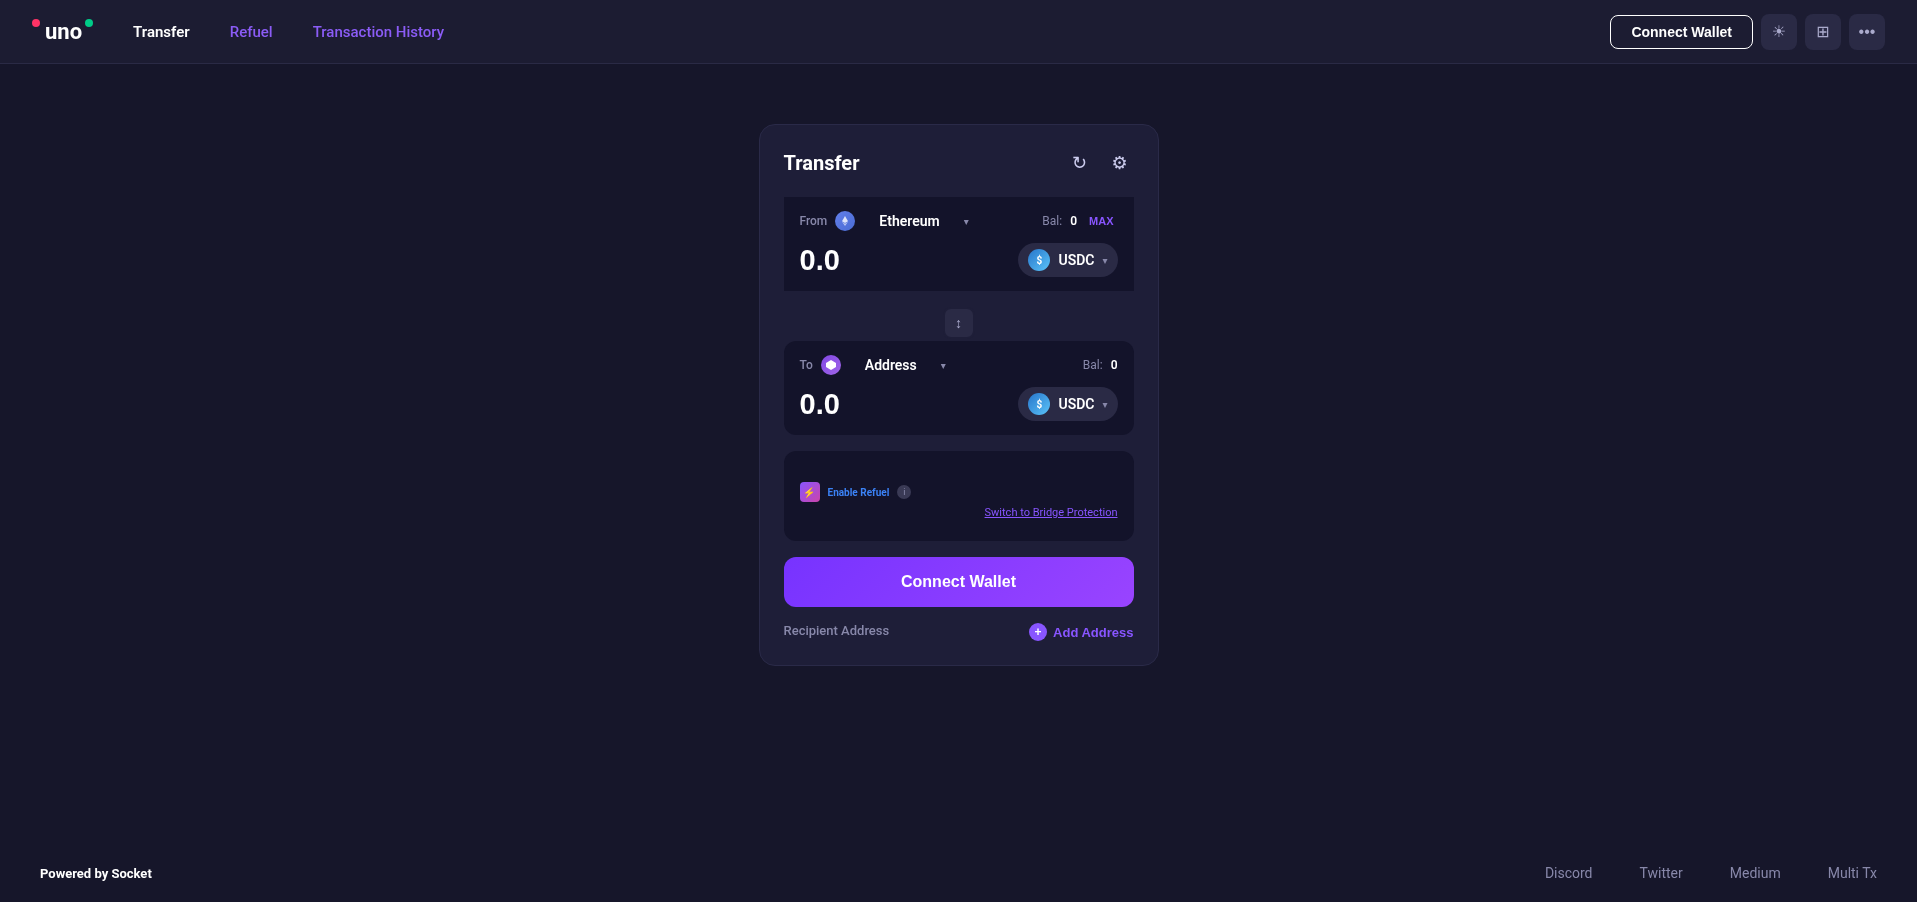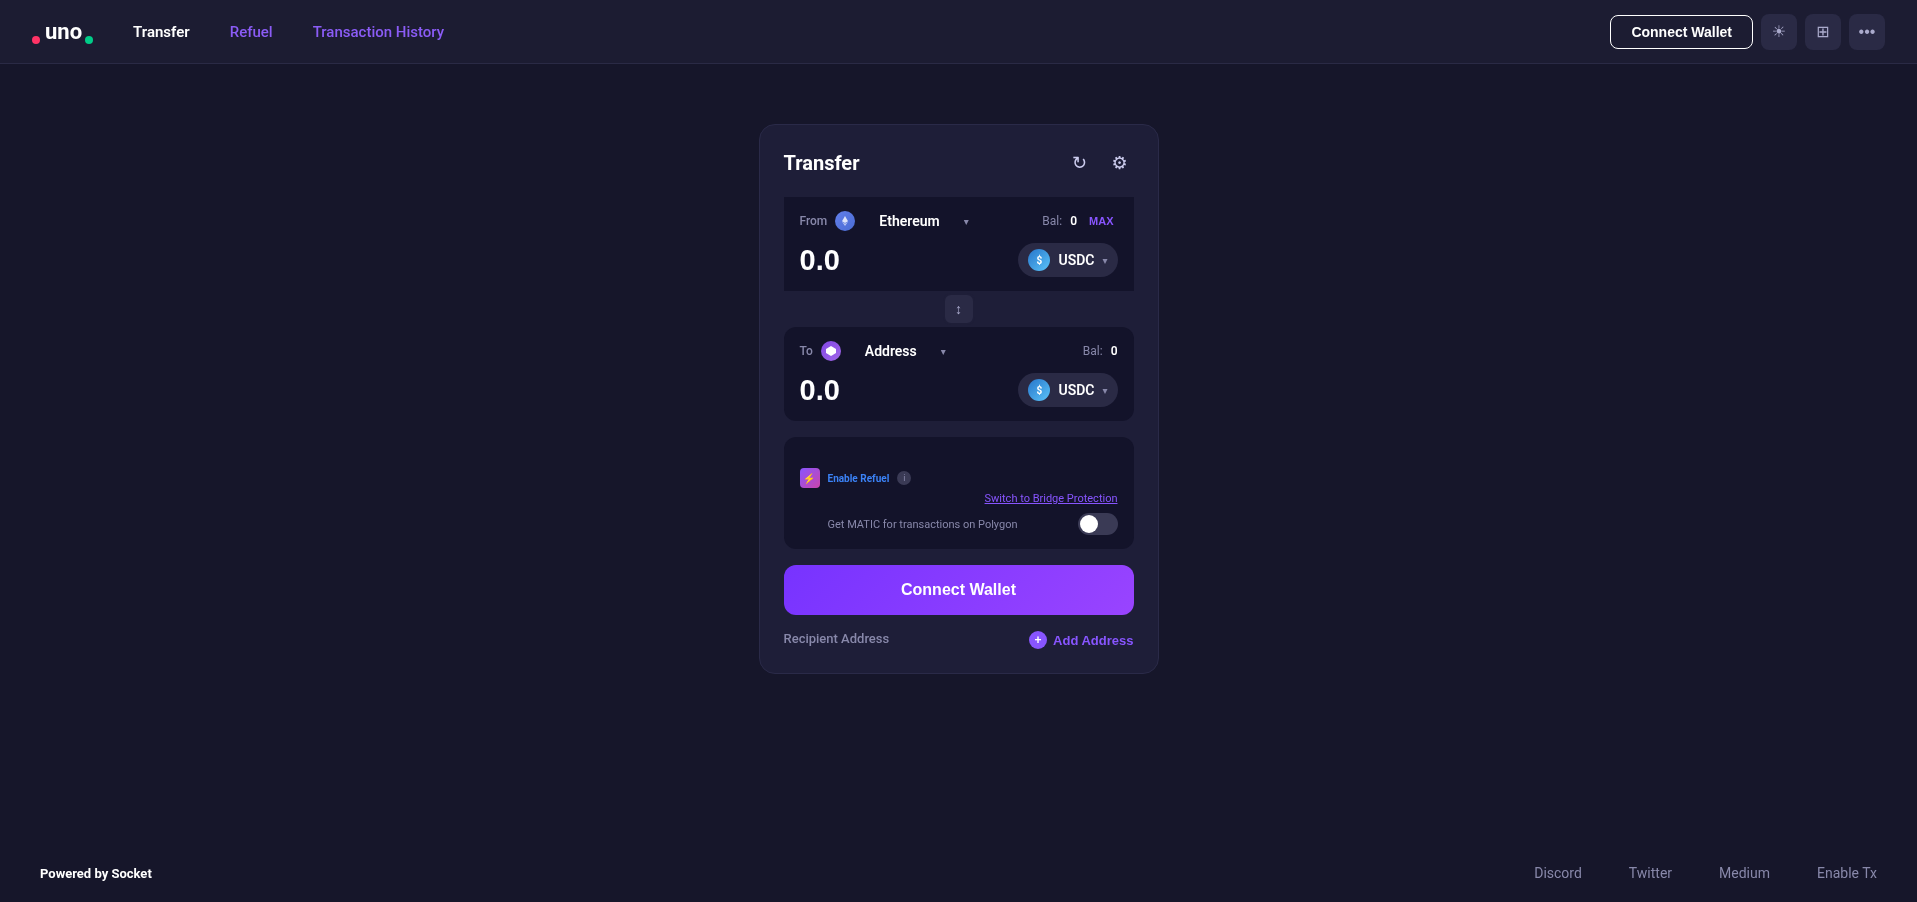--- a/index.html
+++ b/index.html
@@ -30,21 +30,21 @@
     }
 
     .logo {
       display: flex;
       align-items: center;
       margin-right: 40px;
     }
 
     .logo-dots {
       display: flex;
-      align-items: flex-end;
+      align-items: flex-start;
       gap: 3px;
     }
 
     .dot-pink {
       width: 8px;
       height: 8px;
       background: #ff3366;
       border-radius: 50%;
     }
 
@@ -172,21 +172,21 @@
     .section-label {
       font-size: 12px;
       color: #8888aa;
       font-weight: 500;
     }
 
     .from-section {
       background: #13132a;
       border-radius: 0;
       padding: 14px 16px;
-      margin-bottom: 0;
+      margin-bottom: 14px;
     }
 
     .from-header {
       display: flex;
       align-items: center;
       justify-content: space-between;
       margin-bottom: 12px;
     }
 
     .chain-selector {
@@ -651,28 +651,20 @@
       <div class="refuel-header">
         <div class="refuel-left">
           <div class="refuel-icon">⚡</div>
           <span class="refuel-title">Enable Refuel</span>
           <div class="info-icon">i</div>
         </div>
         <div class="refuel-right">
           <span class="bridge-protection-link">Switch to Bridge Protection</span>
         </div>
       </div>
-      <div class="refuel-bottom">
-        <span class="refuel-desc">Get MATIC for transactions on Polygon</span>
-        <div class="toggle">
-          <div class="toggle-track">
-            <div class="toggle-thumb"></div>
-          </div>
-        </div>
-      </div>
     </div>
 
     
     <button class="connect-wallet-main">Connect Wallet</button>
 
     
     <div class="recipient-row">
       <span class="recipient-label">Recipient Address</span>
       <button class="add-address-btn">
         <div class="add-icon">+</div>
@@ -686,15 +678,15 @@
 <footer class="footer">
   <div>
     <span class="powered-by">
       <span>Powered by</span> <span>Socket</span>
     </span>
   </div>
   <div class="footer-links">
     <a class="footer-link">Discord</a>
     <a class="footer-link">Twitter</a>
     <a class="footer-link">Medium</a>
-    <a class="footer-link">Enable Tx</a>
+    <a class="footer-link">Multi Tx</a>
   </div>
 </footer>
 
 </body></html>

